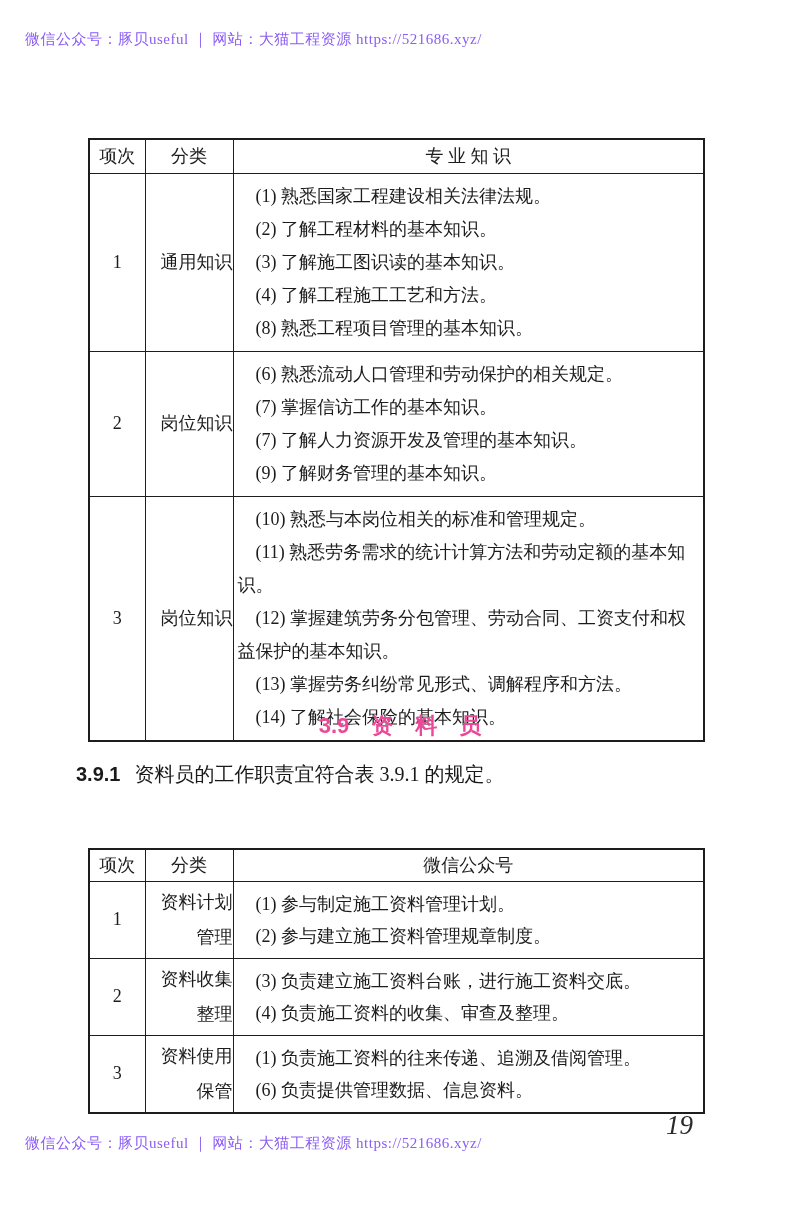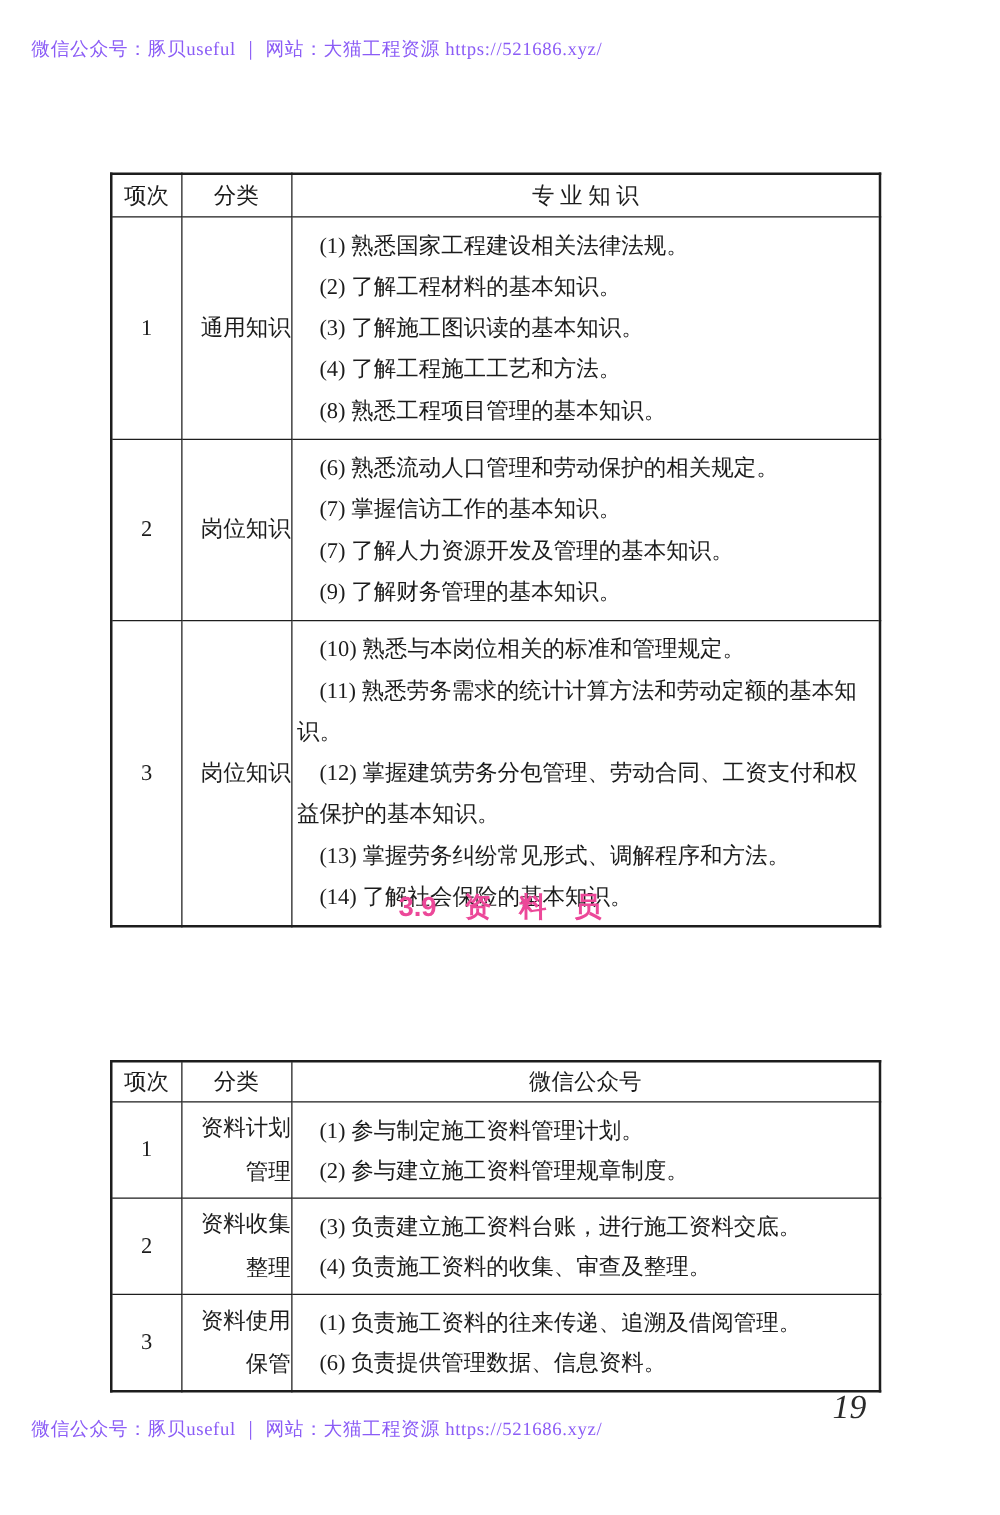--- a/index.html
+++ b/index.html
@@ -120,20 +120,23 @@
         <div class="item">(12) 掌握建筑劳务分包管理、劳动合同、工资支付和权益保护的基本知识。</div>
         <div class="item">(13) 掌握劳务纠纷常见形式、调解程序和方法。</div>
         <div class="item">(14) 了解社会保险的基本知识。</div>
       </td>
     </tr>
   </tbody>
     </table>
 
   <div class="sec-heading">3.9　资　料　员</div>
 
+  <div class="clause">
+    <span class="clause-num">3.9.1</span><span>资料员的工作职责宜符合表 3.9.1 的规定。</span>
+  </div>
 
 
   <table class="doc tbl-2">
     <colgroup>
       <col style="width:56px">
       <col style="width:88px">
       <col>
     </colgroup>
     <tbody>
         <tr class="hdr">

